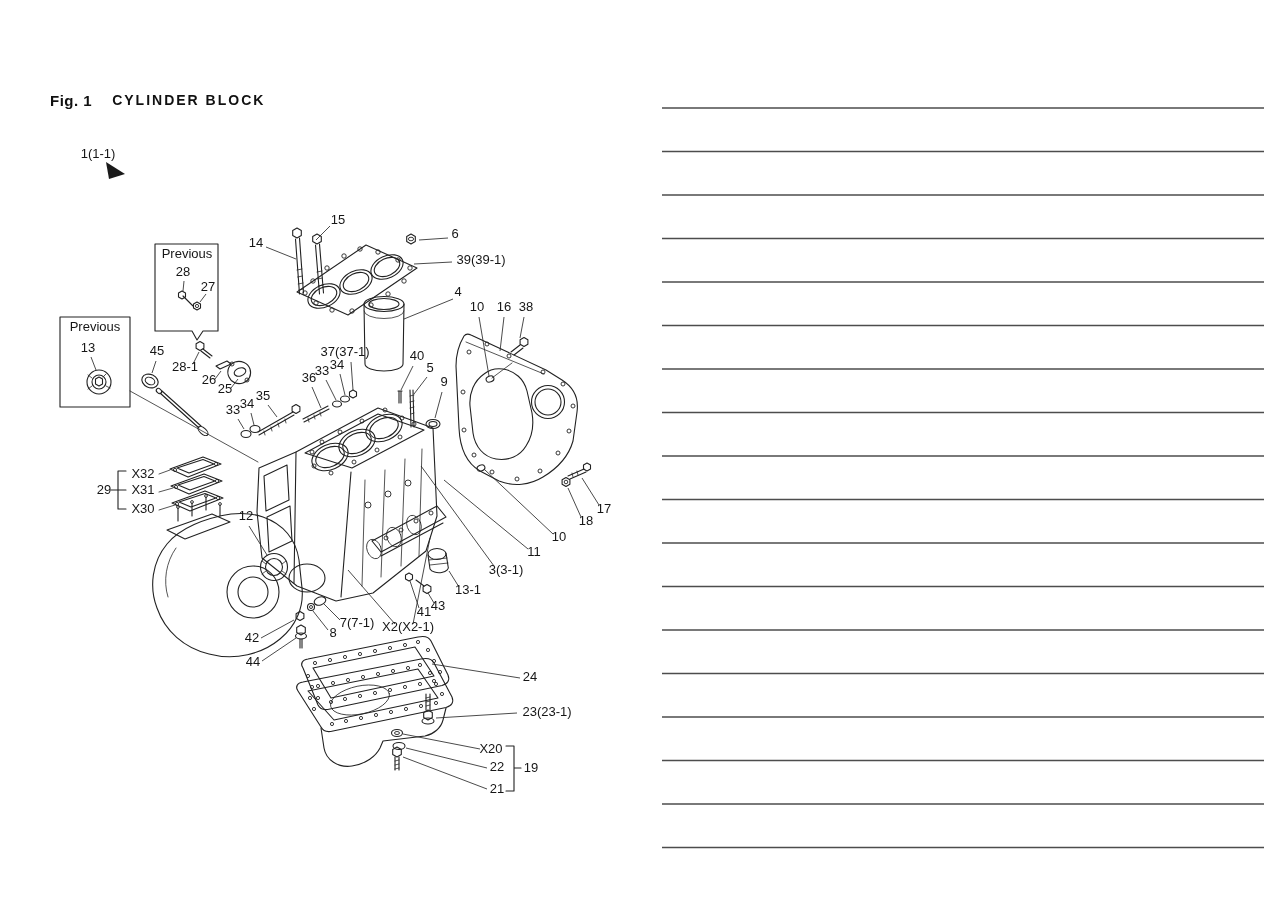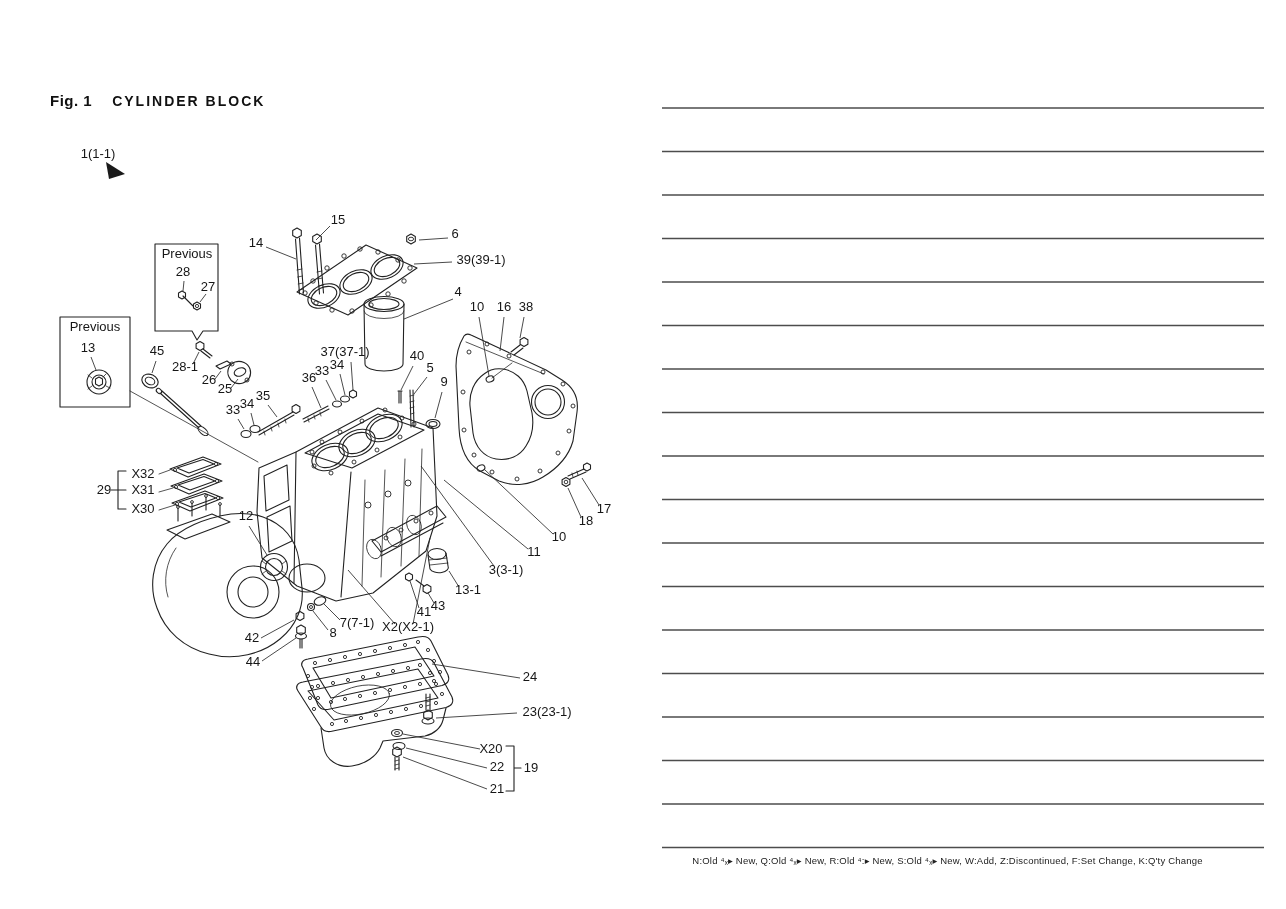--- a/index.html
+++ b/index.html
@@ -1,18 +1,18 @@
 <!DOCTYPE html>
 <html><head>
 <meta charset="utf-8">
 <style>
   html,body{margin:0;padding:0;background:#ffffff;}
   #page{position:relative;width:1286px;height:909px;background:#ffffff;overflow:hidden;
         font-family:"Liberation Sans",sans-serif;color:#111;}
-  #fig-header{position:absolute;left:50px;top:92px;display:flex;gap:20px;align-items:flex-end;}
+  #fig-header{position:absolute;left:50px;top:92px;display:flex;gap:20px;align-items:flex-start;}
   #fig-header .fig-no{font-size:15px;font-weight:bold;letter-spacing:.5px;}
   #fig-header .fig-title{font-size:14px;font-weight:bold;letter-spacing:2px;}
   #diagram-svg{position:absolute;left:0;top:0;}
   #diagram-svg text{font-family:"Liberation Sans",sans-serif;font-size:13px;fill:#161616;}
   #legend{position:absolute;left:655px;top:855px;width:585px;text-align:center;
           font-size:9.5px;color:#222;letter-spacing:.2px;white-space:nowrap;}
   .ink{stroke:#222;fill:none;stroke-width:1.1;stroke-linecap:round;stroke-linejoin:round;}
   .ink-thin{stroke:#2a2a2a;fill:none;stroke-width:.8;stroke-linecap:round;}
   .hole{stroke:#222;fill:none;stroke-width:.9;}
 </style>
@@ -450,14 +450,13 @@
         <line x1="662" y1="586.5" x2="1264" y2="586.5" stroke="#4d4d4d" stroke-width="1.3"></line>
         <line x1="662" y1="630" x2="1264" y2="630" stroke="#4d4d4d" stroke-width="1.3"></line>
         <line x1="662" y1="673.5" x2="1264" y2="673.5" stroke="#4d4d4d" stroke-width="1.3"></line>
         <line x1="662" y1="717" x2="1264" y2="717" stroke="#4d4d4d" stroke-width="1.3"></line>
         <line x1="662" y1="760.5" x2="1264" y2="760.5" stroke="#4d4d4d" stroke-width="1.3"></line>
         <line x1="662" y1="804" x2="1264" y2="804" stroke="#4d4d4d" stroke-width="1.3"></line>
         <line x1="662" y1="847.5" x2="1264" y2="847.5" stroke="#4d4d4d" stroke-width="1.3"></line>
       </g>
   </svg>
 
-  <div id="legend">N:Old ⁴ₓ▸ New,  Q:Old ⁴ₓ▸ New,  R:Old ⁴:▸ New,  S:Old ⁴ₓ▸ New,  W:Add,  Z:Discontinued,  F:Set Change,  K:Q'ty Change</div>
 </div>
 
 </body></html>

